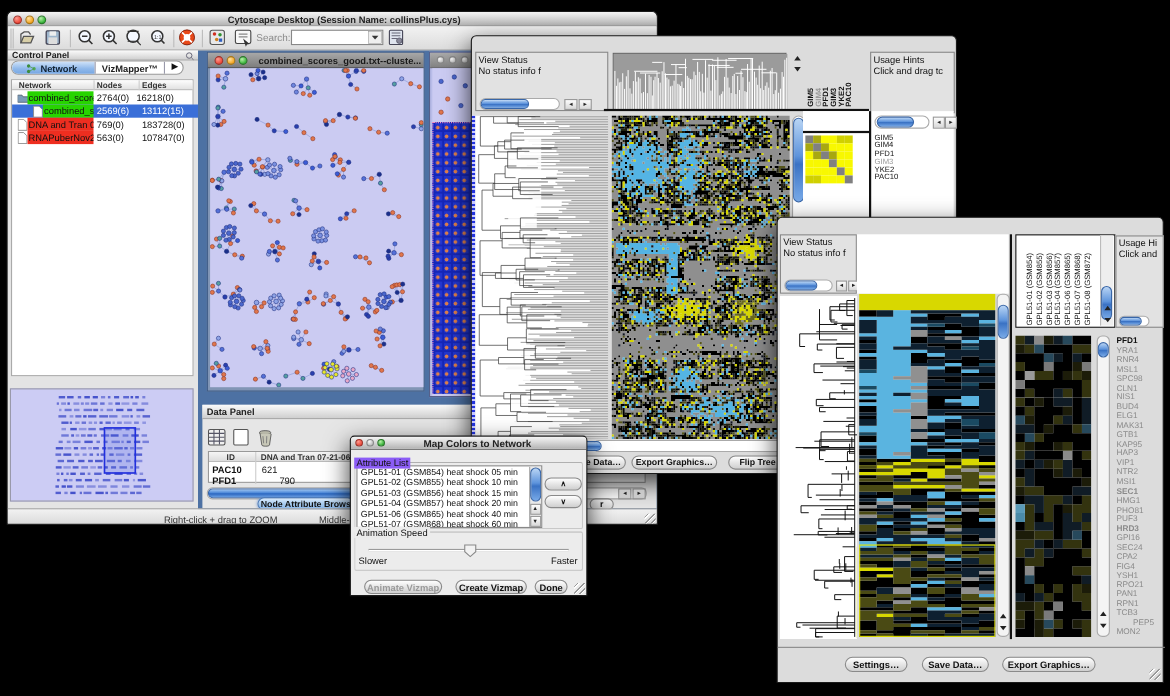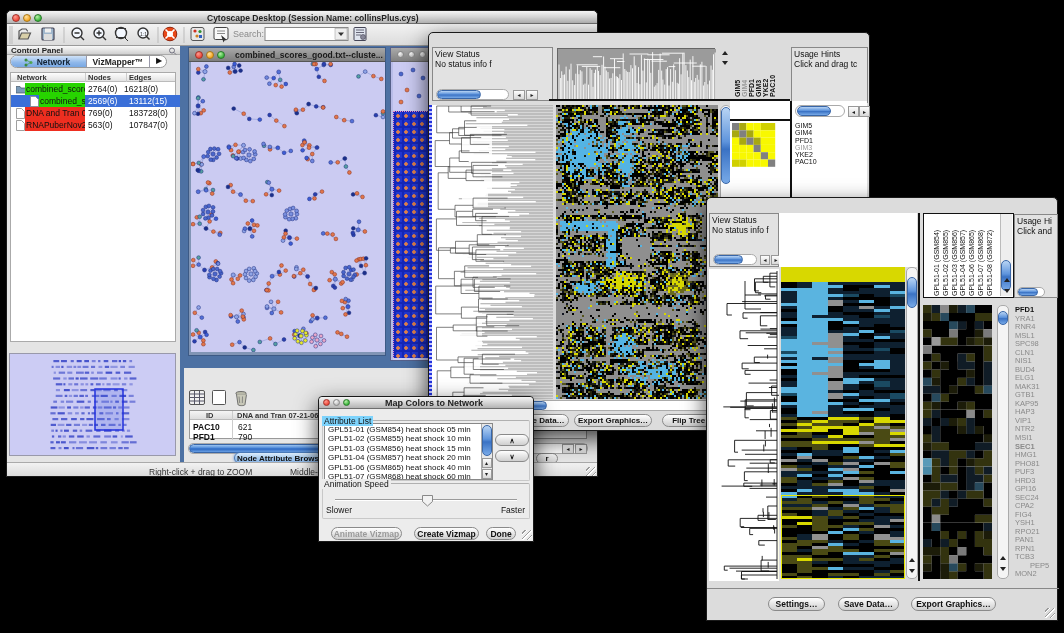--- a/index.html
+++ b/index.html
@@ -731,38 +731,39 @@
             <circle cx="129.4" cy="281.9" r="1.9" fill="#e8a8c8" stroke="#203080" stroke-width="0.5"></circle>
             <circle cx="124.7" cy="284.2" r="1.9" fill="#e8a8c8" stroke="#203080" stroke-width="0.5"></circle>
             <circle cx="120.6" cy="279.7" r="1.9" fill="#e8a8c8" stroke="#203080" stroke-width="0.5"></circle>
             <circle cx="121.4" cy="275.6" r="1.9" fill="#e8a8c8" stroke="#203080" stroke-width="0.5"></circle>
             <circle cx="124.3" cy="272.8" r="1.9" fill="#e8a8c8" stroke="#203080" stroke-width="0.5"></circle>
             <circle cx="130.0" cy="274.0" r="1.9" fill="#e8a8c8" stroke="#203080" stroke-width="0.5"></circle>
           </svg></div>
   </div>
 
   <div class="abs" style="left:4px;top:322px;width:413px;height:94px;background:#e6e6e6;">
+   <div class="abs" style="left:0;top:0;width:100%;height:13px;background:linear-gradient(#fafafa,#cfcfcf);border-bottom:1px solid #aaa;font-size:8.5px;font-weight:bold;color:#222;line-height:12px;padding-left:4px;">Data Panel</div>
    <svg class="abs" style="left:5px;top:20px" width="70" height="20">
      <rect x="0.5" y="2.5" width="15" height="14" rx="1.5" fill="#f0f0f0" stroke="#555"></rect>
      <path d="M1 6h14M1 9.5h14M1 13h14M5.5 3v13M10.5 3v13" stroke="#556" stroke-width="1"></path>
      <rect x="23.5" y="2.5" width="13" height="14" rx="1" fill="#fff" stroke="#555"></rect>
      <path d="M47 5c0-2 10-2 10 0v1c0 1.5-10 1.5-10 0z" fill="#b8b8a8" stroke="#555" stroke-width="0.8"></path>
      <path d="M47.5 6.5l1.5 10c0 1.5 7 1.5 7 0l1.5-10" fill="#c8c8b8" stroke="#555" stroke-width="0.8"></path>
      <path d="M50 8.5l0.7 6.5M53.5 8.5l-0.2 6.5" stroke="#777" stroke-width="0.8"></path>
    </svg>
    <div class="abs" style="left:5px;top:42px;width:398px;height:29px;background:#fff;border:1px solid #999;">
      <div class="abs" style="left:0;top:0;width:100%;height:9px;background:linear-gradient(#f5f5f5,#ddd);border-bottom:1px solid #bbb;font-size:7.5px;font-weight:bold;color:#333;">
        <span class="abs" style="left:16px;">ID</span>
             <span class="abs" style="left:47px;">DNA and Tran 07-21-06(</span>
        <span class="abs" style="left:42px;width:1px;height:29px;background:#ccc;"></span>
      </div>
      <div class="abs" style="left:3px;top:11px;font-size:8.5px;font-weight:bold;color:#111;">PAC10</div>
      <div class="abs" style="left:48px;top:11px;font-size:8.5px;color:#111;">621</div>
      <div class="abs" style="left:3px;top:21px;font-size:8.5px;font-weight:bold;color:#111;">PFD1</div>
-     <div class="abs" style="left:48px;top:21px;font-size:8.5px;color:#111;">790</div>
+     <div class="abs" style="left:64px;top:21px;font-size:8.5px;color:#111;">790</div>
    </div>
    <div class="strack" style="left:4px;top:75px;width:400px;height:11px;border-radius:5px;"></div>
    <div class="bluepill" style="left:5px;top:76px;width:330px;height:9px;background:linear-gradient(#9cc4f0,#4a86d8 45%,#2a66c0 55%,#6aa0e4);"></div>
    <div class="sq" style="left:378px;top:76px;width:12px;height:10px;">◂</div>
    <div class="sq" style="left:391px;top:76px;width:12px;height:10px;">▸</div>
    <div class="abs btn" style="left:50px;top:84px;width:88px;height:12px;font-size:8px;line-height:11px;background:linear-gradient(#dcecfc,#a8ccf0 50%,#88b4e8);border-color:#4a7ab8;box-shadow:0 0 3px #5a8ad0;">Node Attribute Brows</div>
    <div class="abs btn" style="left:352px;top:85px;width:22px;height:11px;font-size:8px;line-height:10px;">r</div>
   </div>
  </div>
 
@@ -988,21 +989,21 @@
       <div class="abs" style="left:0;top:85.3px;font-size:7.5px;font-weight:normal;color:#8a8a8a;">GTB1</div>
       <div class="abs" style="left:0;top:93.8px;font-size:7.5px;font-weight:normal;color:#8a8a8a;">KAP95</div>
       <div class="abs" style="left:0;top:102.4px;font-size:7.5px;font-weight:normal;color:#8a8a8a;">HAP3</div>
       <div class="abs" style="left:0;top:110.9px;font-size:7.5px;font-weight:normal;color:#8a8a8a;">VIP1</div>
       <div class="abs" style="left:0;top:119.4px;font-size:7.5px;font-weight:normal;color:#8a8a8a;">NTR2</div>
       <div class="abs" style="left:0;top:127.9px;font-size:7.5px;font-weight:normal;color:#8a8a8a;">MSI1</div>
       <div class="abs" style="left:0;top:136.5px;font-size:7.5px;font-weight:bold;color:#8a8a8a;">SEC1</div>
       <div class="abs" style="left:0;top:145.0px;font-size:7.5px;font-weight:normal;color:#8a8a8a;">HMG1</div>
       <div class="abs" style="left:0;top:153.5px;font-size:7.5px;font-weight:normal;color:#8a8a8a;">PHO81</div>
       <div class="abs" style="left:0;top:162.1px;font-size:7.5px;font-weight:normal;color:#8a8a8a;">PUF3</div>
-      <div class="abs" style="left:0;top:170.6px;font-size:7.5px;font-weight:normal;color:#8a8a8a;">HRD3</div>
+      <div class="abs" style="left:0;top:170.6px;font-size:7.5px;font-weight:bold;color:#8a8a8a;">HRD3</div>
       <div class="abs" style="left:0;top:179.1px;font-size:7.5px;font-weight:normal;color:#8a8a8a;">GPI16</div>
       <div class="abs" style="left:0;top:187.7px;font-size:7.5px;font-weight:normal;color:#8a8a8a;">SEC24</div>
       <div class="abs" style="left:0;top:196.2px;font-size:7.5px;font-weight:normal;color:#8a8a8a;">CPA2</div>
       <div class="abs" style="left:0;top:204.7px;font-size:7.5px;font-weight:normal;color:#8a8a8a;">FIG4</div>
       <div class="abs" style="left:0;top:213.2px;font-size:7.5px;font-weight:normal;color:#8a8a8a;">YSH1</div>
       <div class="abs" style="left:0;top:221.8px;font-size:7.5px;font-weight:normal;color:#8a8a8a;">RPO21</div>
       <div class="abs" style="left:0;top:230.3px;font-size:7.5px;font-weight:normal;color:#8a8a8a;">PAN1</div>
       <div class="abs" style="left:0;top:238.8px;font-size:7.5px;font-weight:normal;color:#8a8a8a;">RPN1</div>
       <div class="abs" style="left:0;top:247.4px;font-size:7.5px;font-weight:normal;color:#8a8a8a;">TCB3</div>
       <div class="abs" style="left:0;top:255.9px;font-size:7.5px;font-weight:normal;color:#8a8a8a;padding-left:15px;">PEP5</div>
@@ -1016,21 +1017,21 @@
  <div class="grip" style="right:2px;bottom:2px;"></div>
 </div>
 
 <div class="win" style="left:318px;top:396px;width:216px;height:146px;background:#ececec;border-radius:4px 4px 0 0;">
  <div class="tbar" style="height:12px;border-radius:4px 4px 0 0;text-align:center;">
   <div class="tl r" style="left:4px;top:2px;width:7px;height:7px;"></div>
       <div class="tl gr" style="left:14px;top:2px;width:7px;height:7px;"></div>
       <div class="tl g" style="left:24px;top:2px;width:7px;height:7px;"></div>
   <div class="ttext" style="left:66px;top:1px;font-size:9px;">Map Colors to Network</div>
  </div>
- <div class="abs" style="left:3px;top:19px;font-size:8.5px;color:#111;background:#7dd3fc;padding:0 2px;z-index:2;">Attribute List</div>
+ <div class="abs" style="left:3px;top:19px;font-size:8.5px;color:#111;background:#8b5cf6;padding:0 2px;z-index:2;">Attribute List</div>
  <div class="et" style="left:3px;top:23px;width:208px;height:61px;"></div>
  <div class="abs" style="left:5px;top:26px;width:169px;height:57px;background:#fff;border:1px solid #888;overflow:hidden;font-size:8px;line-height:9.4px;color:#111;">
    <div style="padding:1px 0 0 3px;white-space:nowrap;">GPL51-01 (GSM854) heat shock 05 min<br>GPL51-02 (GSM855) heat shock 10 min<br>GPL51-03 (GSM856) heat shock 15 min<br>GPL51-04 (GSM857) heat shock 20 min<br>GPL51-06 (GSM865) heat shock 40 min<br>GPL51-07 (GSM868) heat shock 60 min</div>
    <div class="abs" style="right:0;top:0;width:11px;height:55px;background:#e8e8e8;border-left:1px solid #aaa;"></div>
    <div class="bluepill" style="right:0.5px;top:1px;width:10px;height:31px;border-radius:5px;"></div>
    <div class="sq" style="right:0.5px;top:34px;width:10px;height:10px;">▴</div>
    <div class="sq" style="right:0.5px;top:45px;width:10px;height:10px;">▾</div>
  </div>
  <div class="btn" style="left:176px;top:37px;width:34px;height:12px;font-size:7px;line-height:11px;border-radius:6px;">∧</div>
  <div class="btn" style="left:176px;top:53px;width:34px;height:12px;font-size:7px;line-height:11px;border-radius:6px;">∨</div>

